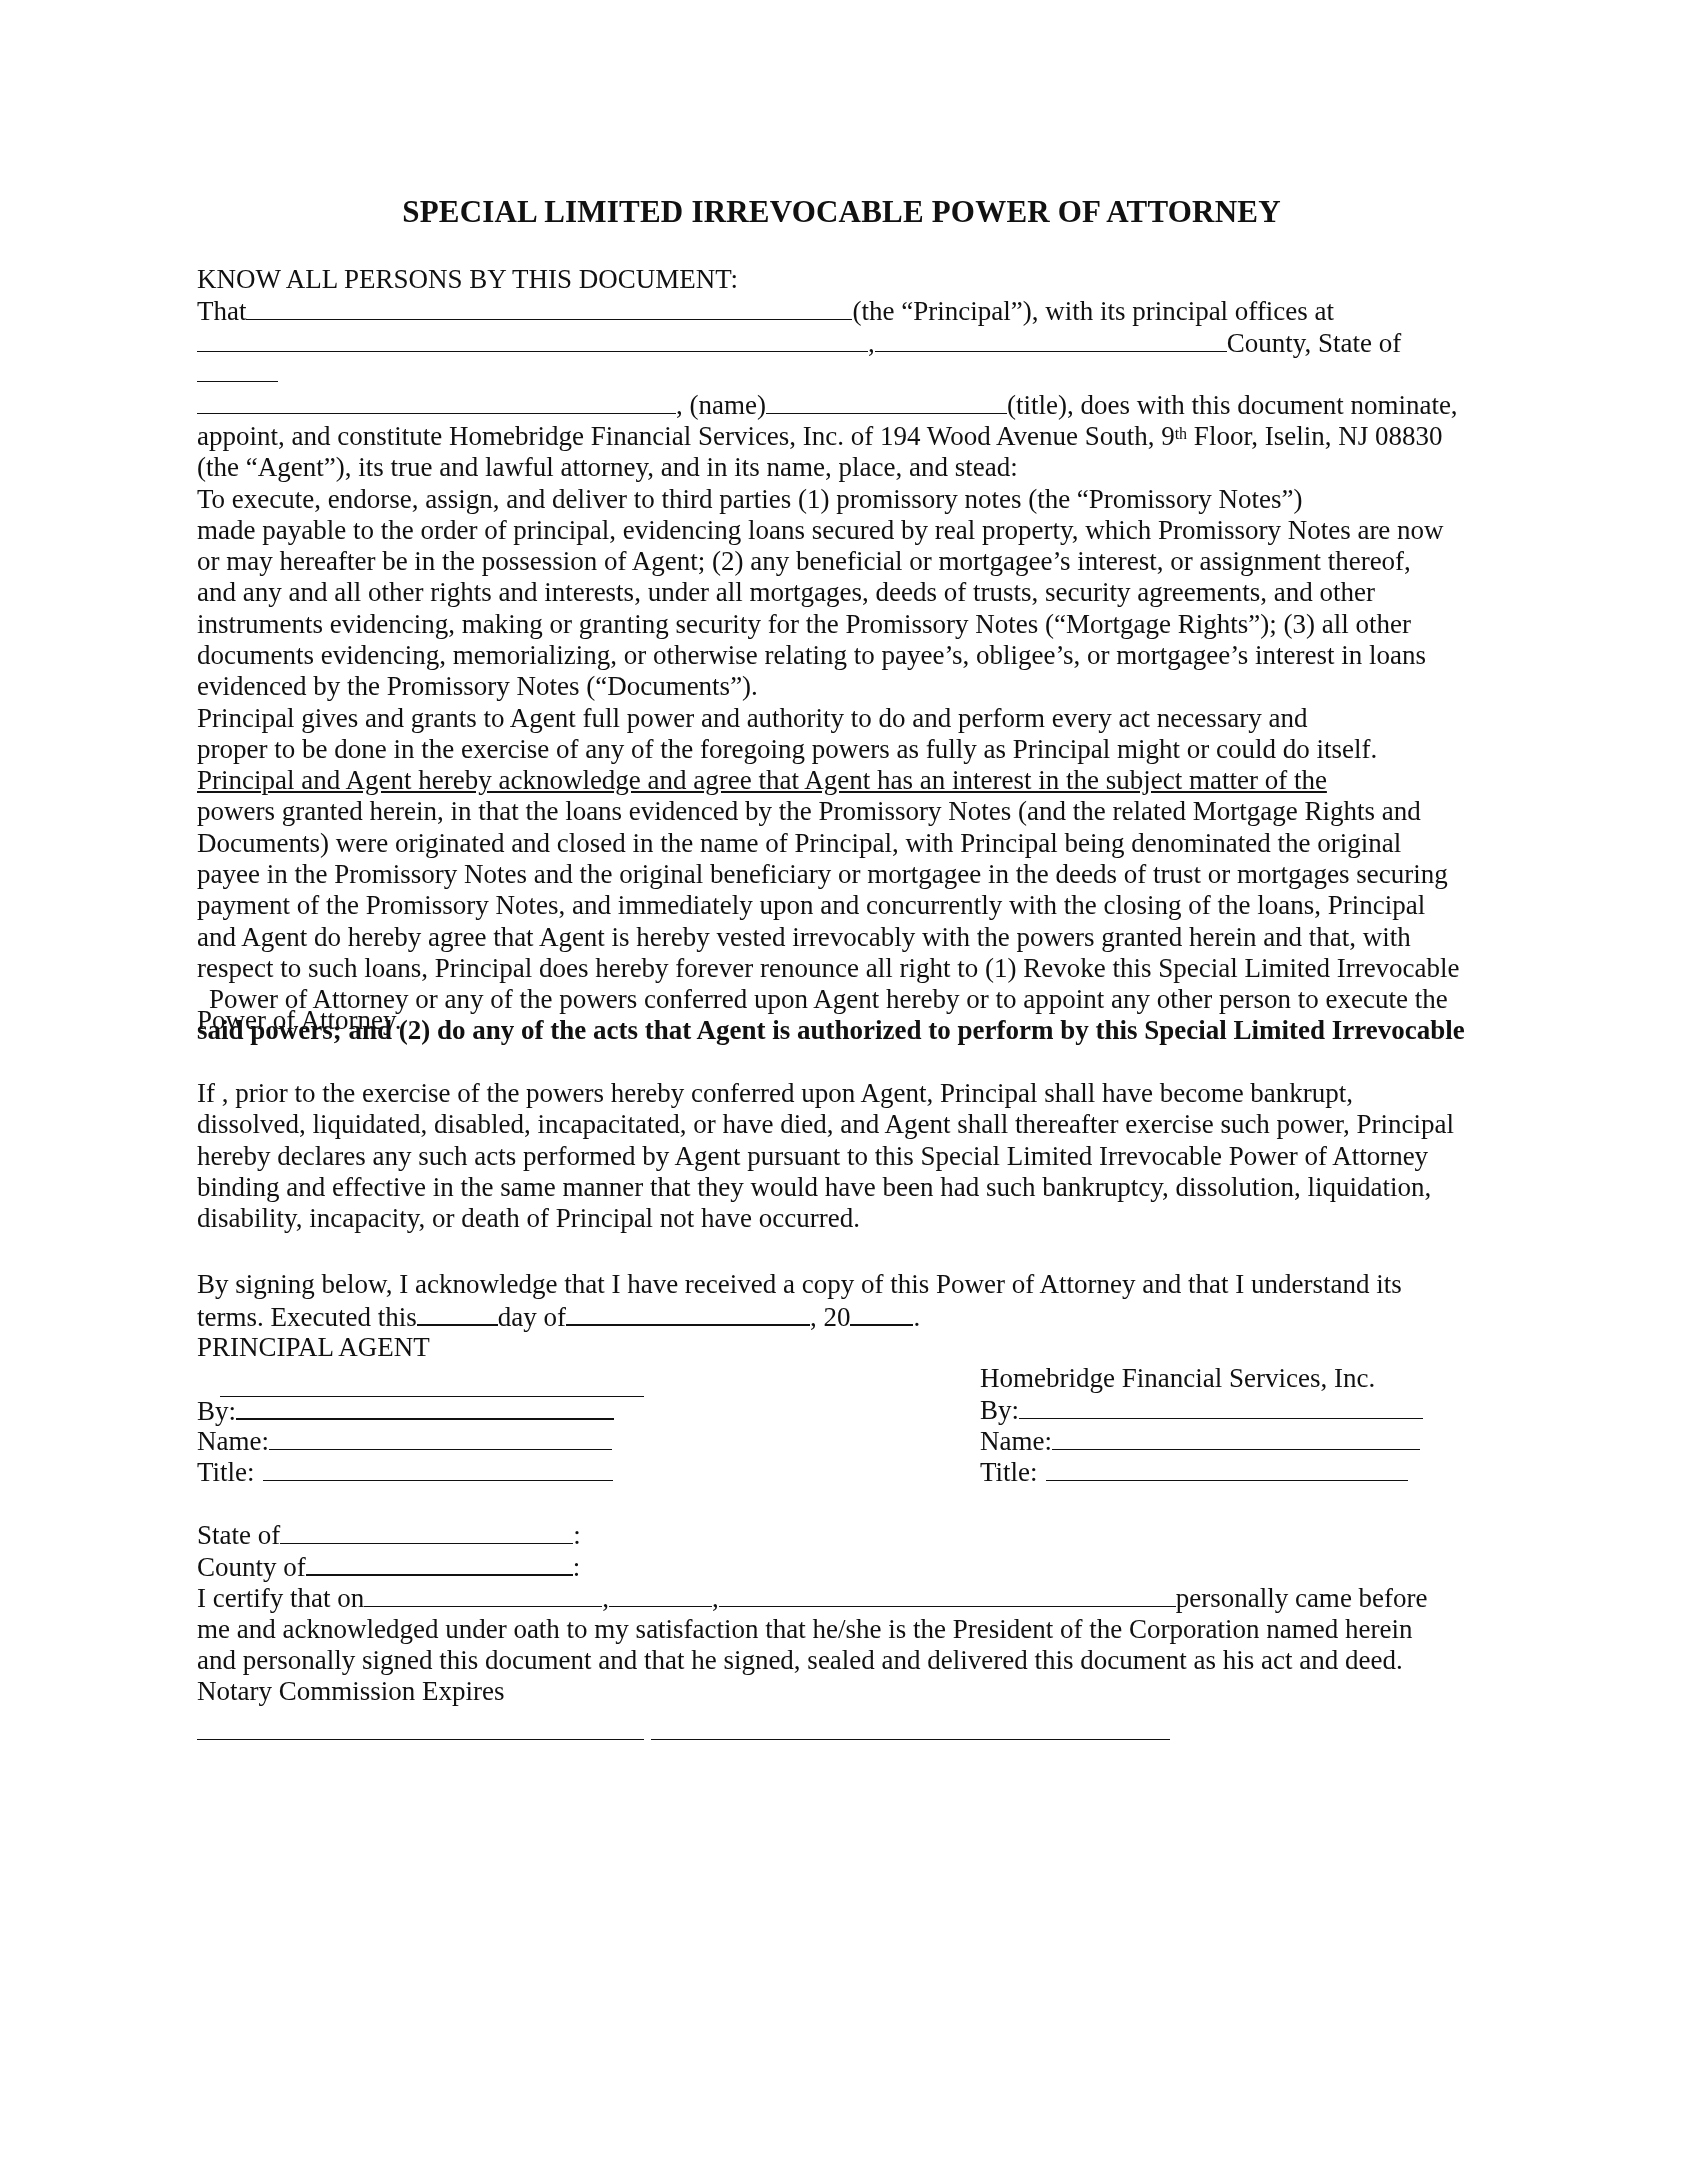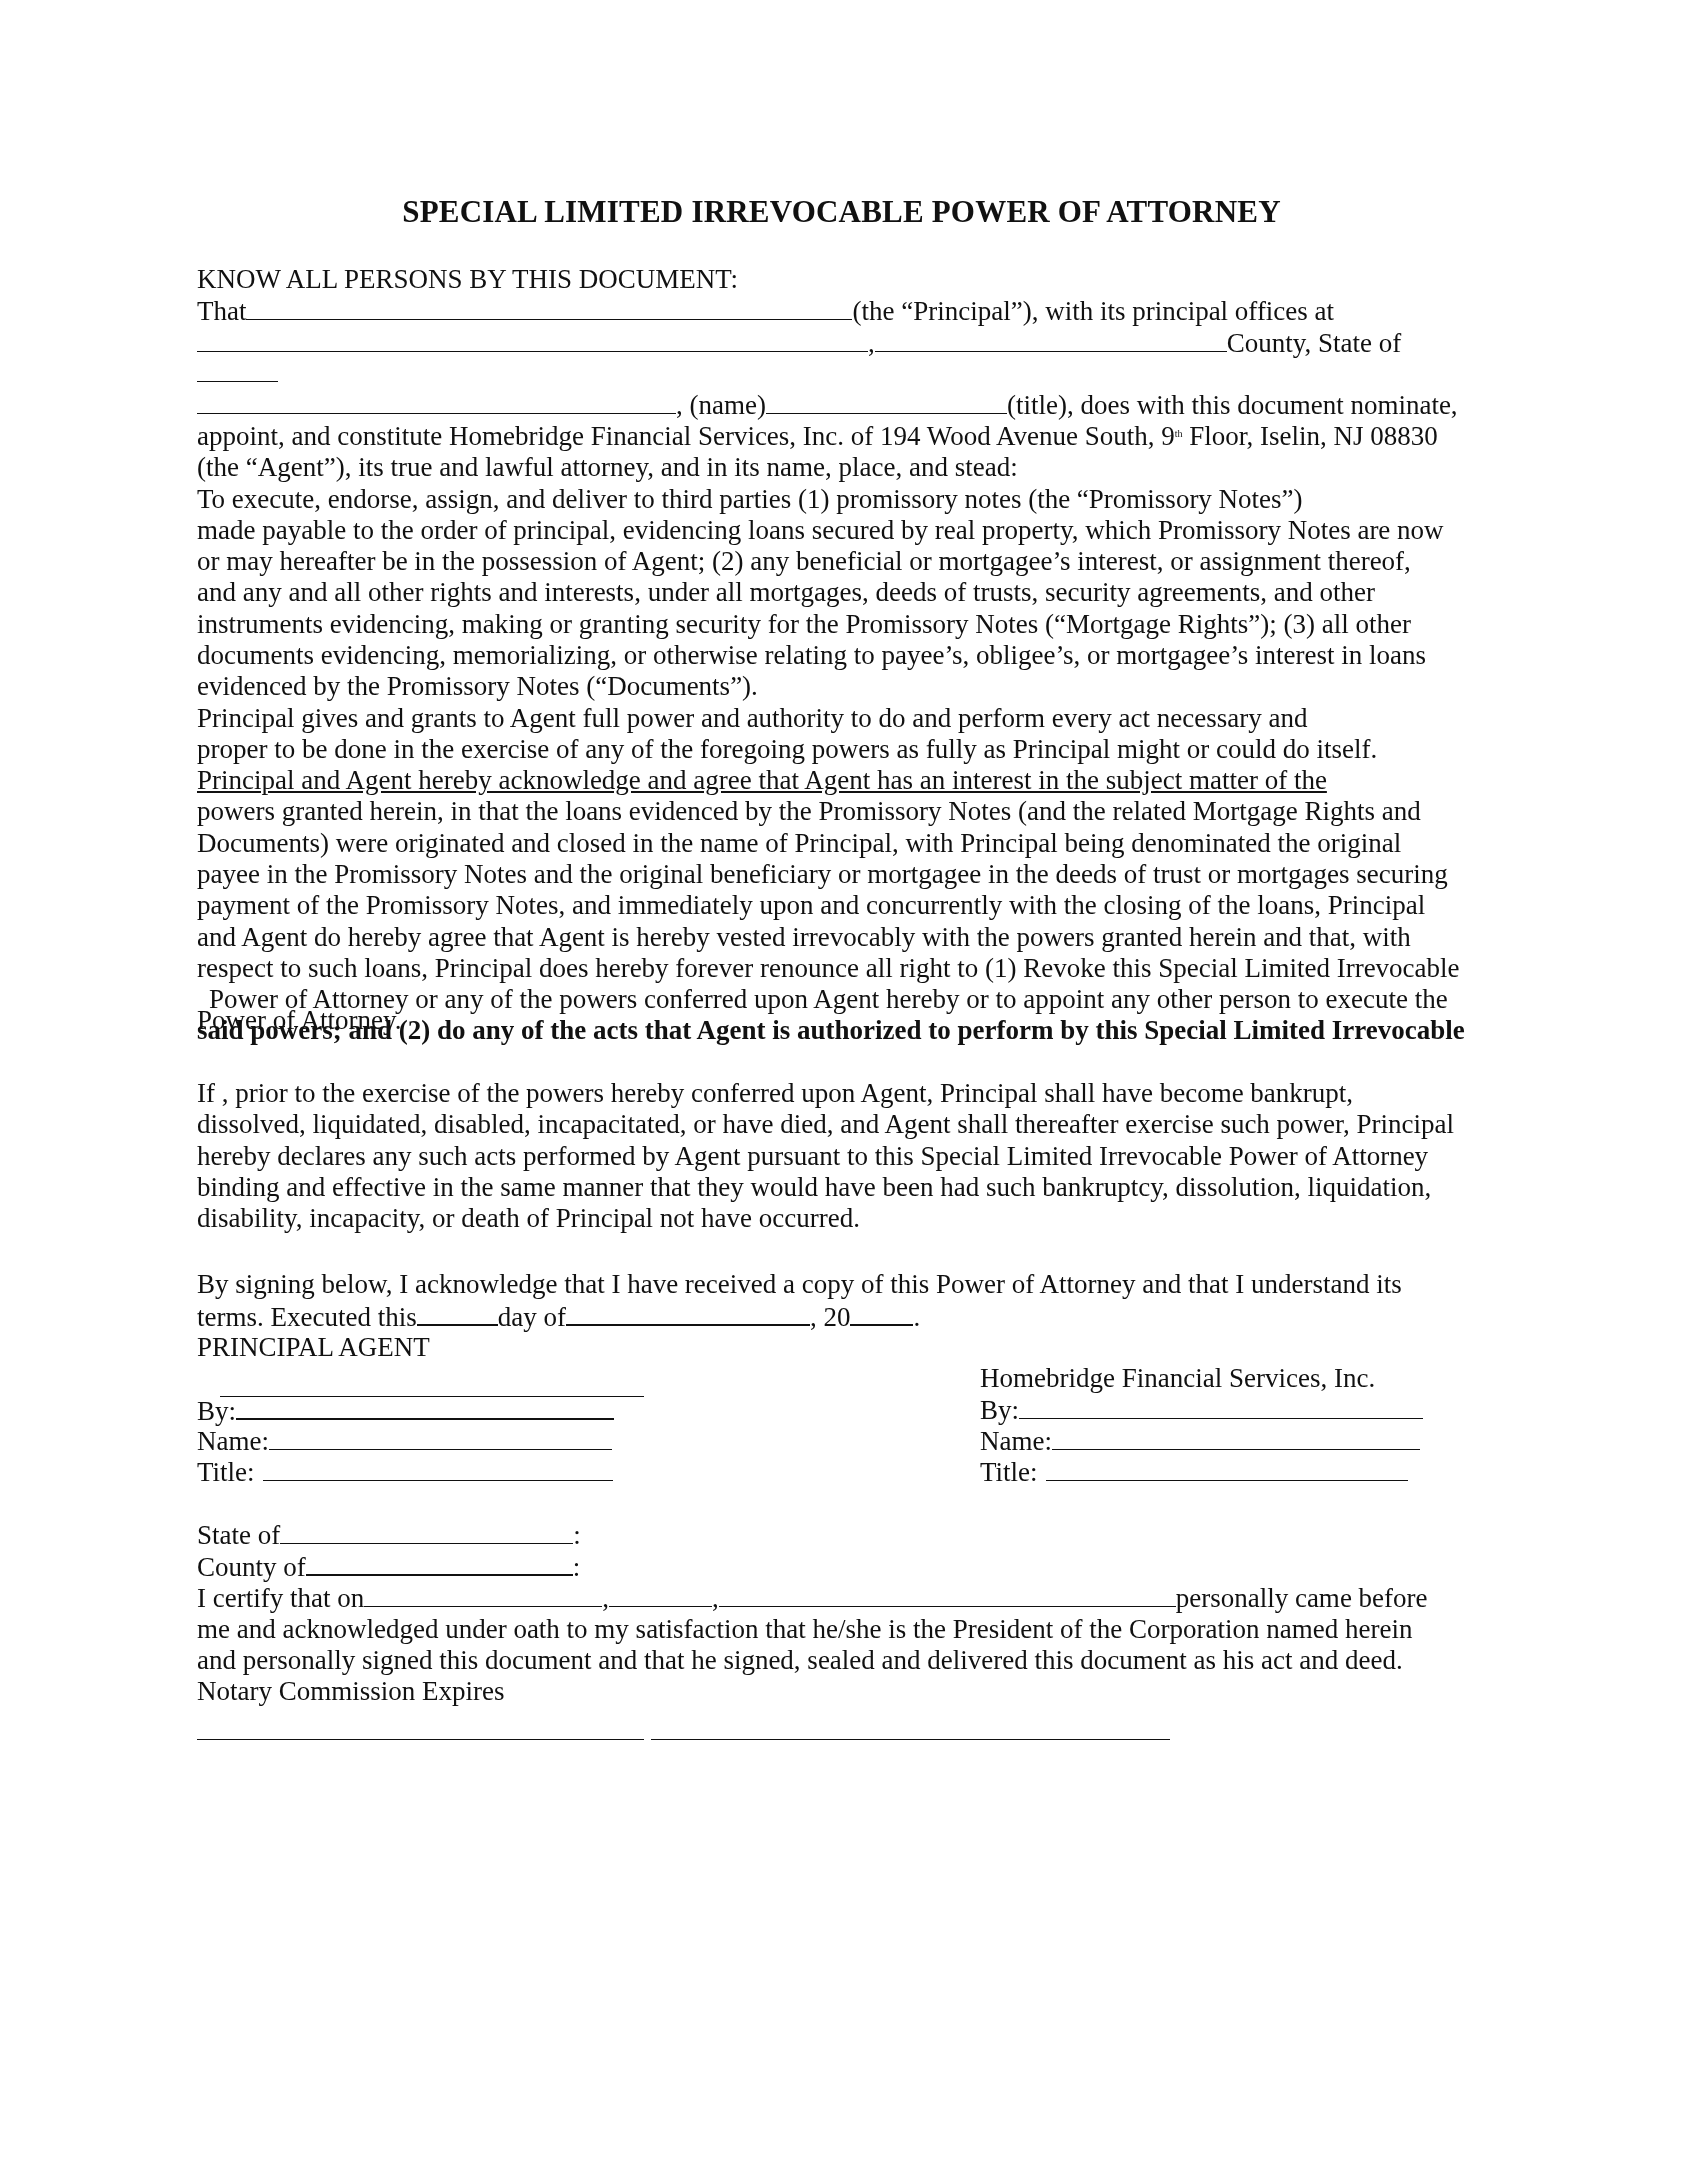--- a/index.html
+++ b/index.html
@@ -3,21 +3,21 @@
 <meta charset="utf-8">
 <style>
   html, body { margin:0; padding:0; background:#ffffff; }
   body { width:1683px; height:2178px; position:relative; overflow:hidden;
          font-family:"Liberation Serif", serif; color:#111111; }
   .title { position:absolute; top:194px; left:0; width:1683px; text-align:center;
            font-weight:bold; font-size:31px; letter-spacing:0.2px; }
   .ln { position:absolute; left:197px; font-size:27px; line-height:32px; white-space:pre; }
   .blank { display:inline-block; border-bottom:1.6px solid #111; height:24px; vertical-align:baseline; }
   .blank.thick { border-bottom-width:2.6px; }
-  sup { font-size:10px; vertical-align:top; position:relative; top:-2px; }
+  sup { font-size:16px; vertical-align:top; position:relative; top:-2px; }
   .hr { position:absolute; border-top:1.6px solid #111; height:0; }
 </style>
 </head>
 <body>
 
 <div class="title">SPECIAL LIMITED IRREVOCABLE POWER OF ATTORNEY</div>
 
 <div class="ln" style="top:263px">KNOW ALL PERSONS BY THIS DOCUMENT:</div>
 
 <div class="ln" style="top:295px"><span>That</span><span class="blank" style="width:606px"></span><span>(the “Principal”), with its principal offices at</span></div>

